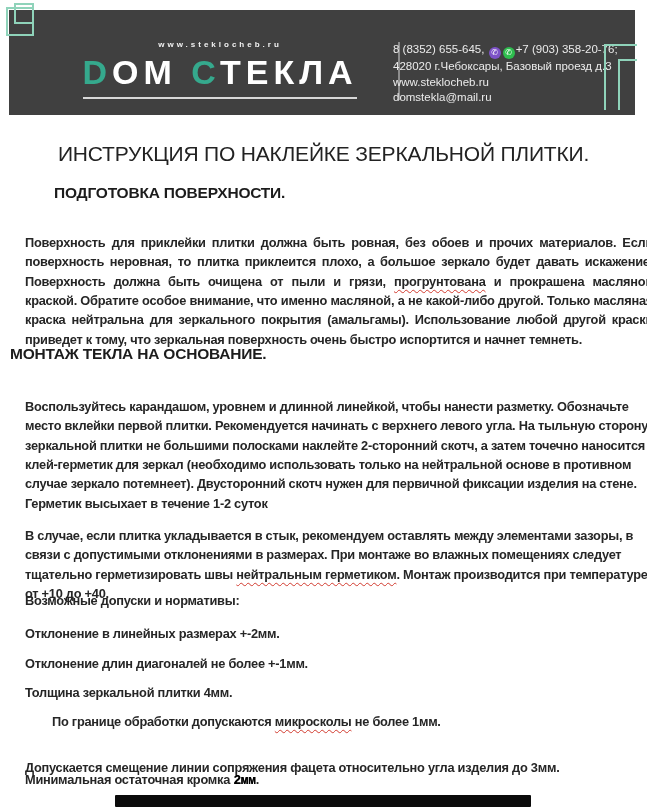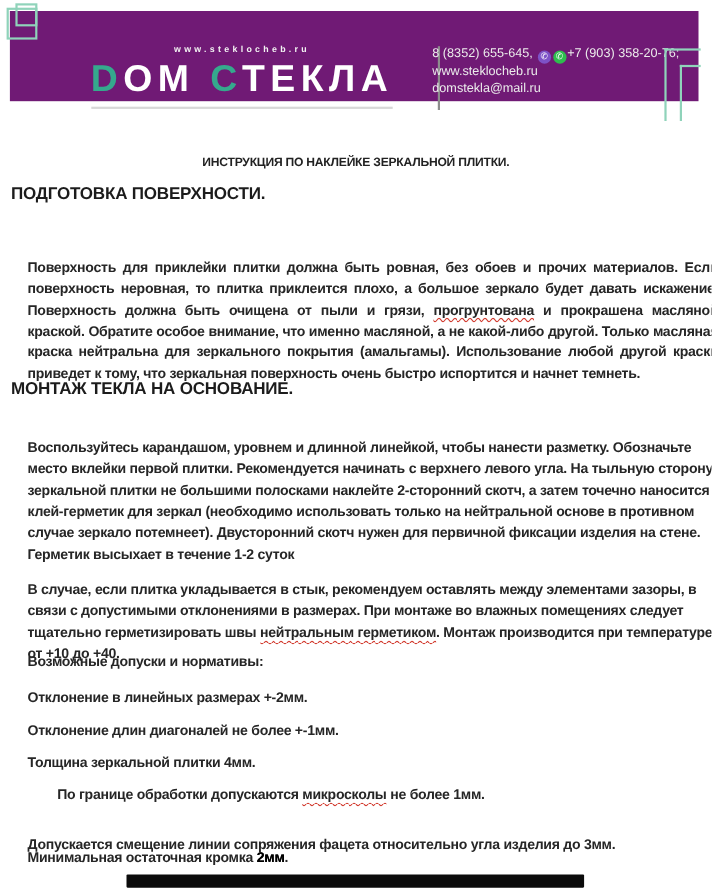--- a/index.html
+++ b/index.html
@@ -1,20 +1,20 @@
 <!DOCTYPE html>
 <html><head>
 <meta charset="utf-8">
 <style>
   html,body{margin:0;padding:0;background:#ffffff;}
   .page{position:relative;width:647px;height:808px;background:#ffffff;overflow:hidden;
         font-family:"Liberation Sans",sans-serif;}
 
   
-  .band{position:absolute;left:9px;top:10px;width:626px;height:82px;background:#701a75;text-decoration:underline;}
+  .band{position:absolute;left:9px;top:10px;width:626px;height:105px;background:#404040;text-decoration:underline;}
 
   .frame{position:absolute;border:2px solid #8fd3ba;background:transparent;}
   .frame-tl-outer{left:6px;top:7px;width:24px;height:25px;}
   .frame-tl-inner{left:14px;top:3px;width:16px;height:17px;}
   .frame-br-outer{left:604px;top:44px;width:31px;height:64px;border-right:none;border-bottom:none;}
   .frame-br-inner{left:618px;top:59px;width:17px;height:49px;border-right:none;border-bottom:none;}
 
   .logo-wrap{position:absolute;left:62px;top:30px;width:298px;text-align:center;color:#ffffff;}
   .logo-url{font-size:8px;font-weight:700;letter-spacing:3px;color:#f2f2f2;white-space:nowrap;}
   .logo-main{margin-top:4px;font-size:34px;font-weight:700;letter-spacing:5px;white-space:nowrap;color:#ffffff;}
@@ -26,60 +26,60 @@
 
   .contacts{position:absolute;left:384px;top:32px;color:#ebebeb;font-size:11.5px;line-height:15.5px;}
   .contact-line{white-space:nowrap;}
   .icon-circle{display:inline-block;width:12px;height:12px;border-radius:50%;
                font-size:8px;line-height:12px;text-align:center;color:#fff;vertical-align:-2px;margin:0 1px;}
   .viber{background:#7d52c7;}
   .whatsapp{background:#2ebd4e;}
 
   
   .doc-title{position:absolute;left:10px;top:142px;width:627px;text-align:center;
-             font-size:11px;font-weight:700;color:#222;letter-spacing:-0.2px;}
+             font-size:21px;font-weight:400;color:#222;letter-spacing:-0.2px;}
   .section-heading{position:absolute;left:10px;font-size:15.5px;font-weight:700;color:#1c1c1c;letter-spacing:-0.2px;}
-  .h-prep{top:168px;}
+  .h-prep{top:184px;margin-left:44px;}
   .h-mount{top:345px;}
 
   .para{position:absolute;left:10px;width:628px;font-size:12.8px;font-weight:700;
         color:#262626;line-height:19.4px;letter-spacing:-0.25px;margin-left:15px;}
   .p1{top:220px;text-align:justify;}
   .p2{top:384px;}
   .p3{top:513px;}
   .tol-intro{top:578px;}
   .tol-1{top:611px;} .tol-2{top:641px;} .tol-3{top:670px;}
   .tol-4{top:699px;padding-left:27px;} .tol-5{top:745px;} .tol-6{top:757px;}
 
   .wavy{text-decoration:underline;text-decoration-style:wavy;
         text-decoration-color:#d23b2f;text-decoration-thickness:1px;text-underline-offset:3px;
         text-decoration-skip-ink:none;}
-  .strong{color:#000;text-shadow:0 0 0.6px #000;}
+  .strong{color:#000;text-shadow:0 0 0.6px #000;font-family:Liberation Mono, monospace;}
 
   .next-page-edge{position:absolute;left:115px;top:795px;width:416px;height:12px;background:#0b0b0b;border-radius:1px;}
 </style>
 </head>
 <body>
 
 <div class="page">
 
   <div class="band">
     <div class="logo-wrap">
       <div class="logo-url">www.steklocheb.ru</div>
       <div class="logo-main"><span class="accent">D</span><span>ОМ </span><span class="accent">С</span><span>ТЕКЛА</span></div>
       <div class="logo-divider"></div>
-      <div class="logo-tagline">современные стекольные технологии</div>
     </div>
 
     <div class="vdivider"></div>
 
     <div class="contacts">
       <div class="contact-line">
         <span>8 (8352) 655-645, </span><span class="icon-circle viber">✆</span><span class="icon-circle whatsapp">✆</span><span>+7 (903) 358-20-76;</span>
       </div>
+      <div class="contact-line">428020 г.Чебоксары, Базовый проезд д.3</div>
       <div class="contact-line">www.steklocheb.ru</div>
       <div class="contact-line">domstekla@mail.ru</div>
     </div>
   </div>
 
   <div class="frame frame-tl-outer"></div>
   <div class="frame frame-tl-inner"></div>
   <div class="frame frame-br-outer"></div>
   <div class="frame frame-br-inner"></div>
 

